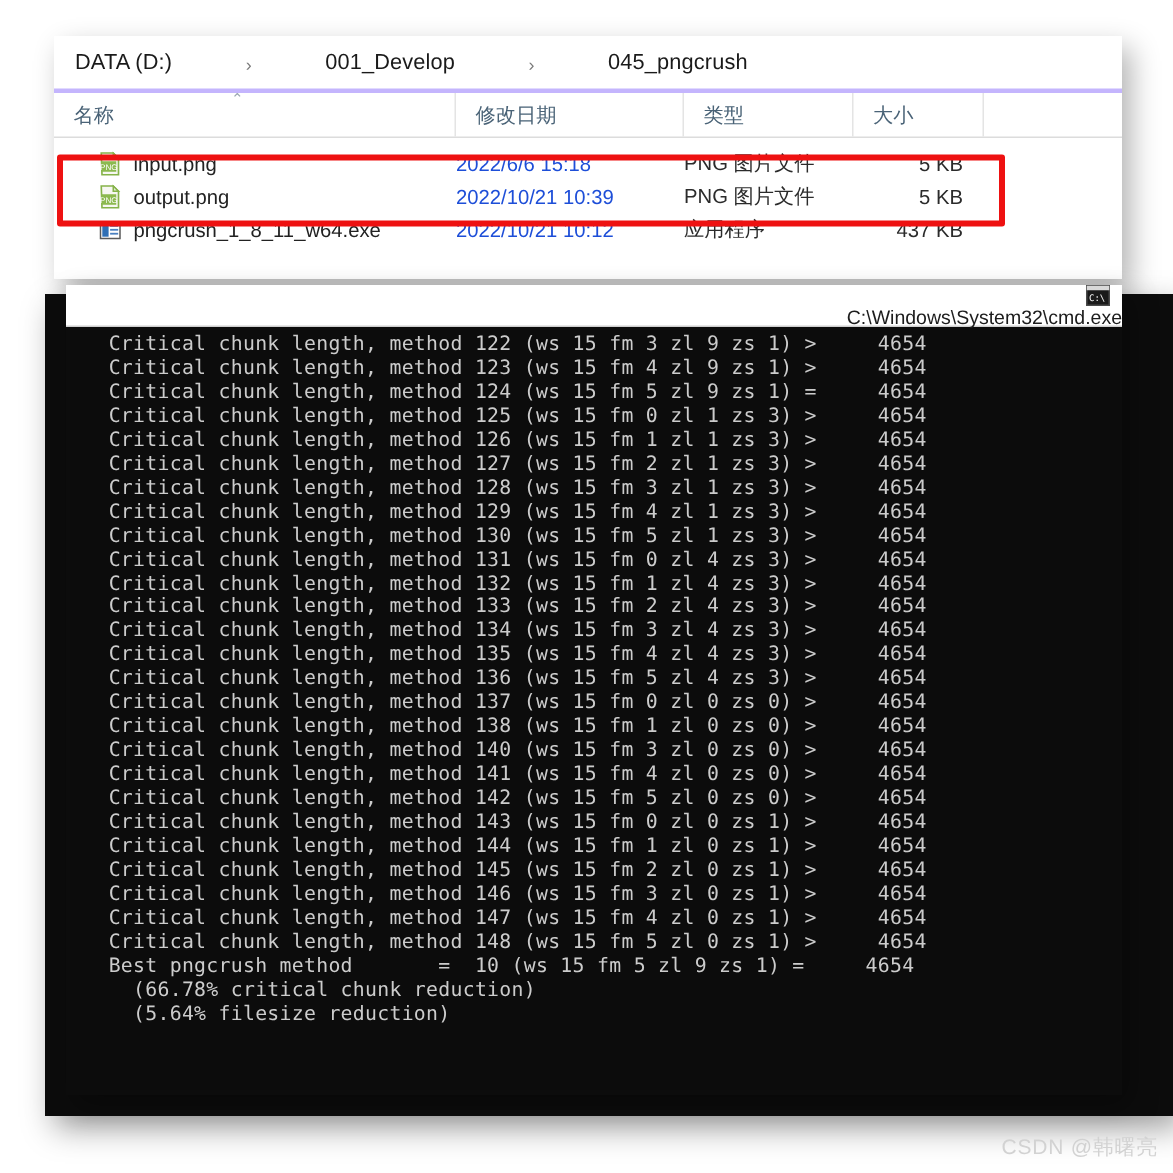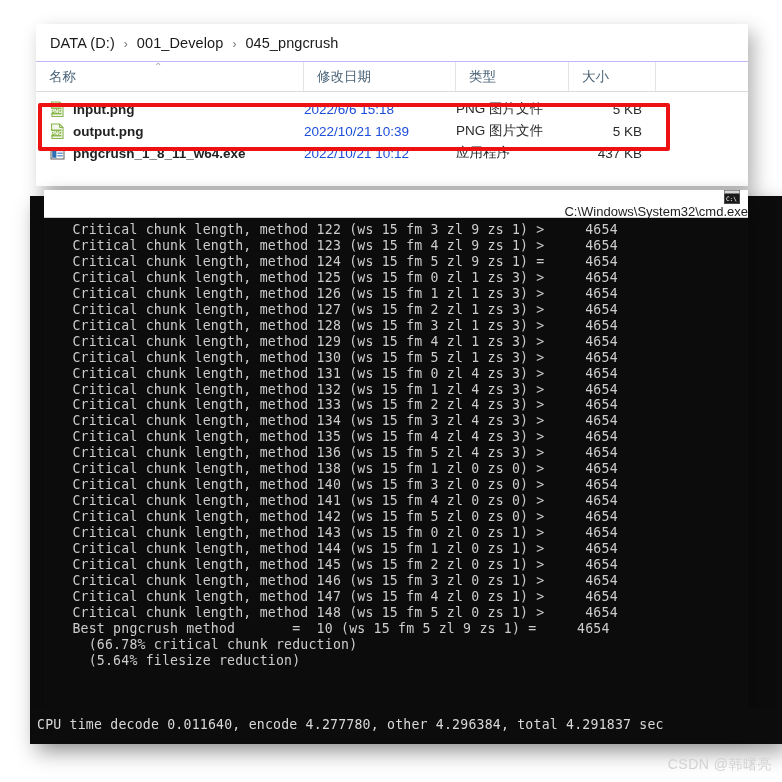--- a/index.html
+++ b/index.html
@@ -17,21 +17,22 @@
     left: 36px; top: 24px;
     width: 712px; height: 162px;
     background: #ffffff;
     box-shadow: 6px 8px 18px rgba(0,0,0,0.30);
   }
   .breadcrumb-bar {
     height: 38px;
     display: flex; align-items: center;
     padding-left: 14px;
     background: #ffffff;
-    border-bottom: 1px solid #c4b5fd;
+    border-bottom: 3px solid #c4b5fd;
+    gap: 40px;
   }
   .crumb {
     font-size: 14.5px; color: #1a1a1a;
     letter-spacing: .1px;
     white-space: nowrap;
   }
   .crumb-sep {
     color: #7a7a7a; font-size: 12px;
     margin: 0 9px 0 9px;
     transform: translateY(1px);
@@ -66,21 +67,21 @@
   }
 
   
   .file-list { position: relative; background: #ffffff; }
   .file-row {
     height: 22px;
     display: flex; align-items: center;
     font-size: 13.5px; color: #222222;
   }
   .cell { height: 100%; display: flex; align-items: center; }
-  .cell.n-name { width: 268px; padding-left: 13px; font-weight: bold; }
+  .cell.n-name { width: 268px; padding-left: 29px; }
   .cell.n-date { width: 152px; color: #1d4ed8; }
   .cell.n-type { width: 113px; color: #2b2b2b; }
   .cell.n-size { width: 87px; justify-content: flex-end; padding-right: 14px; color: #2b2b2b; }
 
   
   .ico { width: 17px; height: 17px; margin-right: 7px; flex: 0 0 auto; position: relative; }
   .ico svg { display: block; }
 
   .redbox {
     position: absolute;
@@ -276,35 +277,33 @@
       <div class="cline">   Critical chunk length, method 127 (ws 15 fm 2 zl 1 zs 3) &gt;     4654</div>
       <div class="cline">   Critical chunk length, method 128 (ws 15 fm 3 zl 1 zs 3) &gt;     4654</div>
       <div class="cline">   Critical chunk length, method 129 (ws 15 fm 4 zl 1 zs 3) &gt;     4654</div>
       <div class="cline">   Critical chunk length, method 130 (ws 15 fm 5 zl 1 zs 3) &gt;     4654</div>
       <div class="cline">   Critical chunk length, method 131 (ws 15 fm 0 zl 4 zs 3) &gt;     4654</div>
       <div class="cline">   Critical chunk length, method 132 (ws 15 fm 1 zl 4 zs 3) &gt;     4654</div>
       <div class="cline">   Critical chunk length, method 133 (ws 15 fm 2 zl 4 zs 3) &gt;     4654</div>
       <div class="cline">   Critical chunk length, method 134 (ws 15 fm 3 zl 4 zs 3) &gt;     4654</div>
       <div class="cline">   Critical chunk length, method 135 (ws 15 fm 4 zl 4 zs 3) &gt;     4654</div>
       <div class="cline">   Critical chunk length, method 136 (ws 15 fm 5 zl 4 zs 3) &gt;     4654</div>
+      <div class="cline">   Critical chunk length, method 137 (ws 15 fm 0 zl 0 zs 0) &gt;     4654</div>
       <div class="cline">   Critical chunk length, method 138 (ws 15 fm 1 zl 0 zs 0) &gt;     4654</div>
       <div class="cline">   Critical chunk length, method 140 (ws 15 fm 3 zl 0 zs 0) &gt;     4654</div>
       <div class="cline">   Critical chunk length, method 141 (ws 15 fm 4 zl 0 zs 0) &gt;     4654</div>
       <div class="cline">   Critical chunk length, method 142 (ws 15 fm 5 zl 0 zs 0) &gt;     4654</div>
       <div class="cline">   Critical chunk length, method 143 (ws 15 fm 0 zl 0 zs 1) &gt;     4654</div>
       <div class="cline">   Critical chunk length, method 144 (ws 15 fm 1 zl 0 zs 1) &gt;     4654</div>
       <div class="cline">   Critical chunk length, method 145 (ws 15 fm 2 zl 0 zs 1) &gt;     4654</div>
       <div class="cline">   Critical chunk length, method 146 (ws 15 fm 3 zl 0 zs 1) &gt;     4654</div>
       <div class="cline">   Critical chunk length, method 147 (ws 15 fm 4 zl 0 zs 1) &gt;     4654</div>
       <div class="cline">   Critical chunk length, method 148 (ws 15 fm 5 zl 0 zs 1) &gt;     4654</div>
       <div class="cline">   Best pngcrush method       =  10 (ws 15 fm 5 zl 9 zs 1) =     4654</div>
       <div class="cline">     (66.78% critical chunk reduction)</div>
       <div class="cline">     (5.64% filesize reduction)</div>
     </div>
   </div>
 
-  <div class="cpu-line-wrap">
-    <span class="cpu-line">CPU time decode 0.011640, encode 4.277780, other 4.296384, total 4.291837 sec</span>
-  </div>
 
   <div class="watermark">CSDN @韩曙亮</div>
 
 </div>
 
 </body></html>

